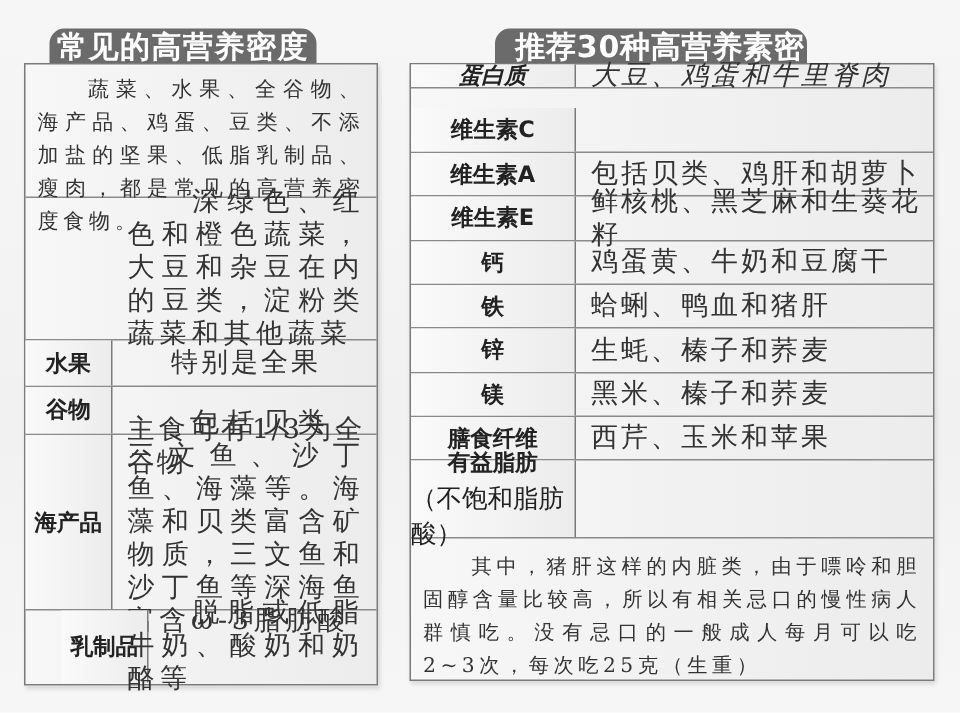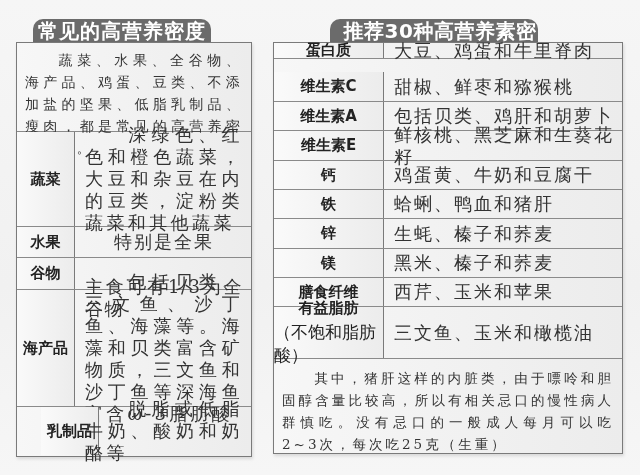--- a/index.html
+++ b/index.html
@@ -51,21 +51,20 @@
 </style>
 </head>
 <body>
 
 <div class="panel">
   <div class="tab" style="left:33px; top:19px; width:178px;">常见的高营养密度食物</div>
   <div class="box" style="left:16px; top:42px; width:236px; height:415px;">
     <div class="para indent" style="top:0; height:89px; border-bottom:1.2px solid #8a8a8a; letter-spacing:3.2px;">蔬菜、水果、全谷物、海产品、鸡蛋、豆类、不添加盐的坚果、低脂乳制品、瘦肉，都是常见的高营养密度食物。</div>
 
     <div class="row" style="top:89px; height:95px;">
-      <div class="lbl" style="left:0; width:58px;">蔬菜</div>
       <div class="val" style="left:58px;">
         <p class="indent" style="letter-spacing:3.4px;">深绿色、红色和橙色蔬菜，大豆和杂豆在内的豆类，淀粉类蔬菜和其他蔬菜</p>
       </div>
     </div>
     <div class="row" style="top:184px; height:31px;">
       <div class="lbl" style="left:0; width:58px;">水果</div>
       <div class="val" style="left:58px;justify-content:center;">
         <p>特别是全果</p>
       </div>
     </div>
@@ -86,27 +85,26 @@
       <div class="val" style="left:58px;">
         <p class="indent" style="letter-spacing:3.6px;">脱脂或低脂牛奶、酸奶和奶酪等</p>
       </div>
     </div>
   </div>
 </div>
 
 <div class="panel">
   <div class="tab" style="left:330px; top:19px; width:196px; letter-spacing:0.5px;padding-left:12px;">推荐30种高营养素密度食物</div>
   <div class="box" style="left:273px; top:42px; width:350px; height:412px;">
-    <div class="row" style="top:0; height:16px;">
+    <div class="row" style="top:0; height:16px;font-style:italic;">
       <div class="lbl" style="left:0; width:110px;">蛋白质</div>
       <div class="val" style="left:110px;">大豆、鸡蛋和牛里脊肉</div>
     </div>
     <div class="row" style="top:29px; height:30px;">
       <div class="lbl" style="left:0; width:110px;">维生素C</div>
-      <div class="val" style="left:110px;">甜椒、鲜枣和猕猴桃</div>
     </div>
     <div class="row" style="top:59px; height:29px;">
       <div class="lbl" style="left:0; width:110px;">维生素A</div>
       <div class="val" style="left:110px;">包括贝类、鸡肝和胡萝卜</div>
     </div>
     <div class="row" style="top:88px; height:30px;">
       <div class="lbl" style="left:0; width:110px;">维生素E</div>
       <div class="val" style="left:110px;">鲜核桃、黑芝麻和生葵花籽</div>
     </div>
     <div class="row" style="top:118px; height:29px;">
@@ -127,17 +125,16 @@
     </div>
     <div class="row" style="top:235px; height:29px;">
       <div class="lbl" style="left:0; width:110px;">膳食纤维</div>
       <div class="val" style="left:110px;">西芹、玉米和苹果</div>
     </div>
     <div class="row" style="top:264px; height:52px;">
       <div class="lbl" style="left:0; width:110px;">
         <span>有益脂肪</span>
         <span class="sub">（不饱和脂肪酸）</span>
       </div>
-      <div class="val" style="left:110px;">三文鱼、玉米和橄榄油</div>
     </div>
     <div class="para indent" style="top:316px; height:94px; font-size:13.5px; letter-spacing:3px; padding-top:8px;">其中，猪肝这样的内脏类，由于嘌呤和胆固醇含量比较高，所以有相关忌口的慢性病人群慎吃。没有忌口的一般成人每月可以吃2~3次，每次吃25克（生重）</div>
   </div>
 </div>
 
 </body></html>

